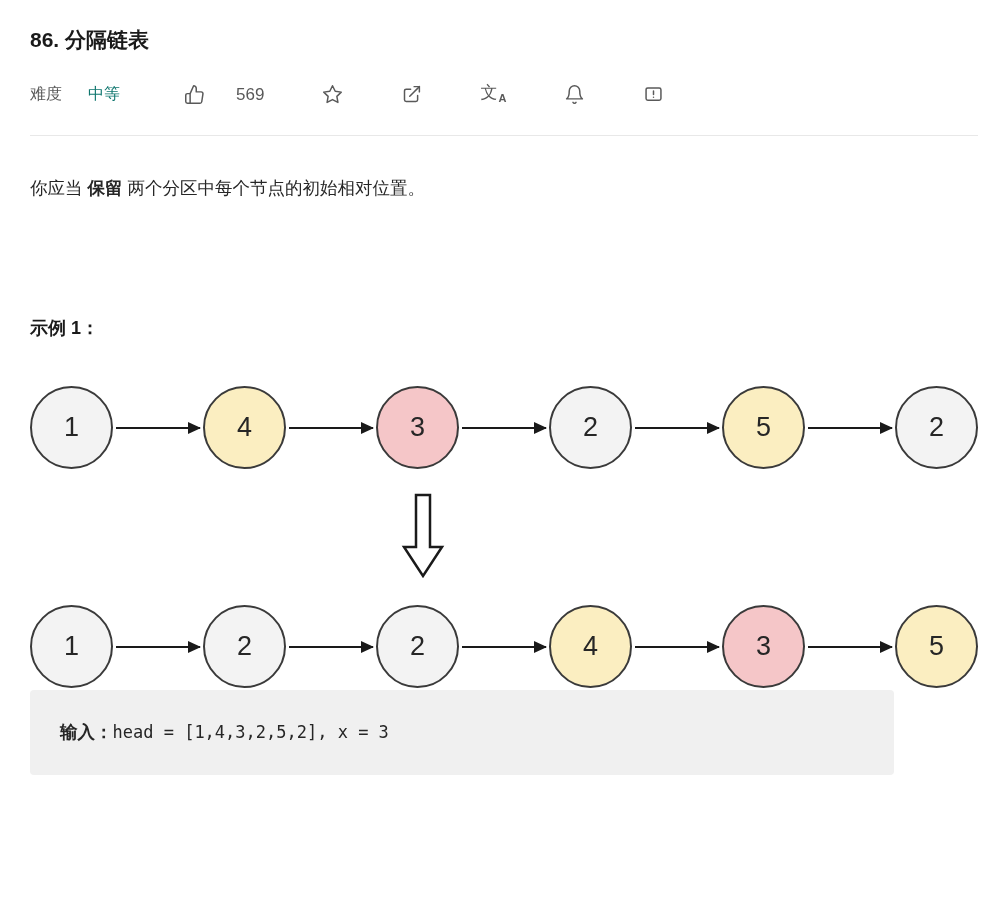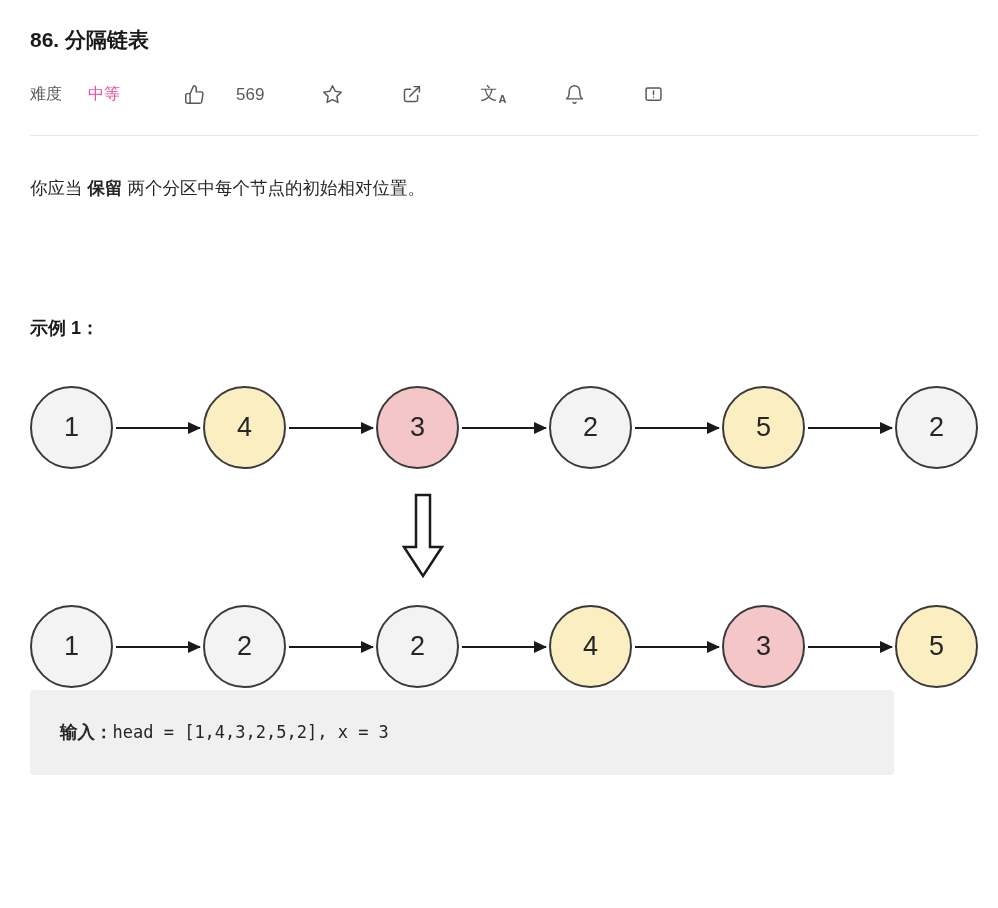--- a/index.html
+++ b/index.html
@@ -9,23 +9,23 @@
     font-family: "Liberation Sans", "DejaVu Sans", sans-serif;
     color: #262626;
     overflow: hidden;
   }
   .page { padding: 16px 20px 16px 30px; }
 
   
   .title { font-size: 21px; font-weight: 700; margin: 10px 0 0 0; color: #1a1a1a; }
 
   
-  .meta-row { display: flex; align-items: center; margin-top: 30px; color: #595959; font-size: 16px; }
+  .meta-row { display: flex; align-items: flex-start; margin-top: 30px; color: #595959; font-size: 16px; }
   .diff-label { color: #595959; }
-  .diff-value { color: #ec4899; margin-left: 26px; }
+  .diff-value { color: #0f766e; margin-left: 26px; }
   .like-group { display: flex; align-items: center; margin-left: 64px; background: none; border: none; padding: 0; color: #595959; cursor: pointer; font-size: 17px; font-family: inherit; gap: 22px; }
   .like-count { margin-left: 9px; }
   .icon-btn { background: none; border: none; padding: 0; margin-left: 58px; color: #595959; cursor: pointer; display: flex; align-items: center; }
   .icon-btn svg, .like-group svg { display: block; }
   .translate-glyph { display: inline-flex; align-items: flex-start; line-height: 1; }
   .translate-glyph .zh { font-size: 17px; }
   .translate-glyph .en { font-size: 11px; margin-top: 9px; margin-left: 1px; font-weight: 600; }
 
   .divider { border: none; border-top: 1px solid #e8e8e8; margin: 30px 0 0 0; }
 

